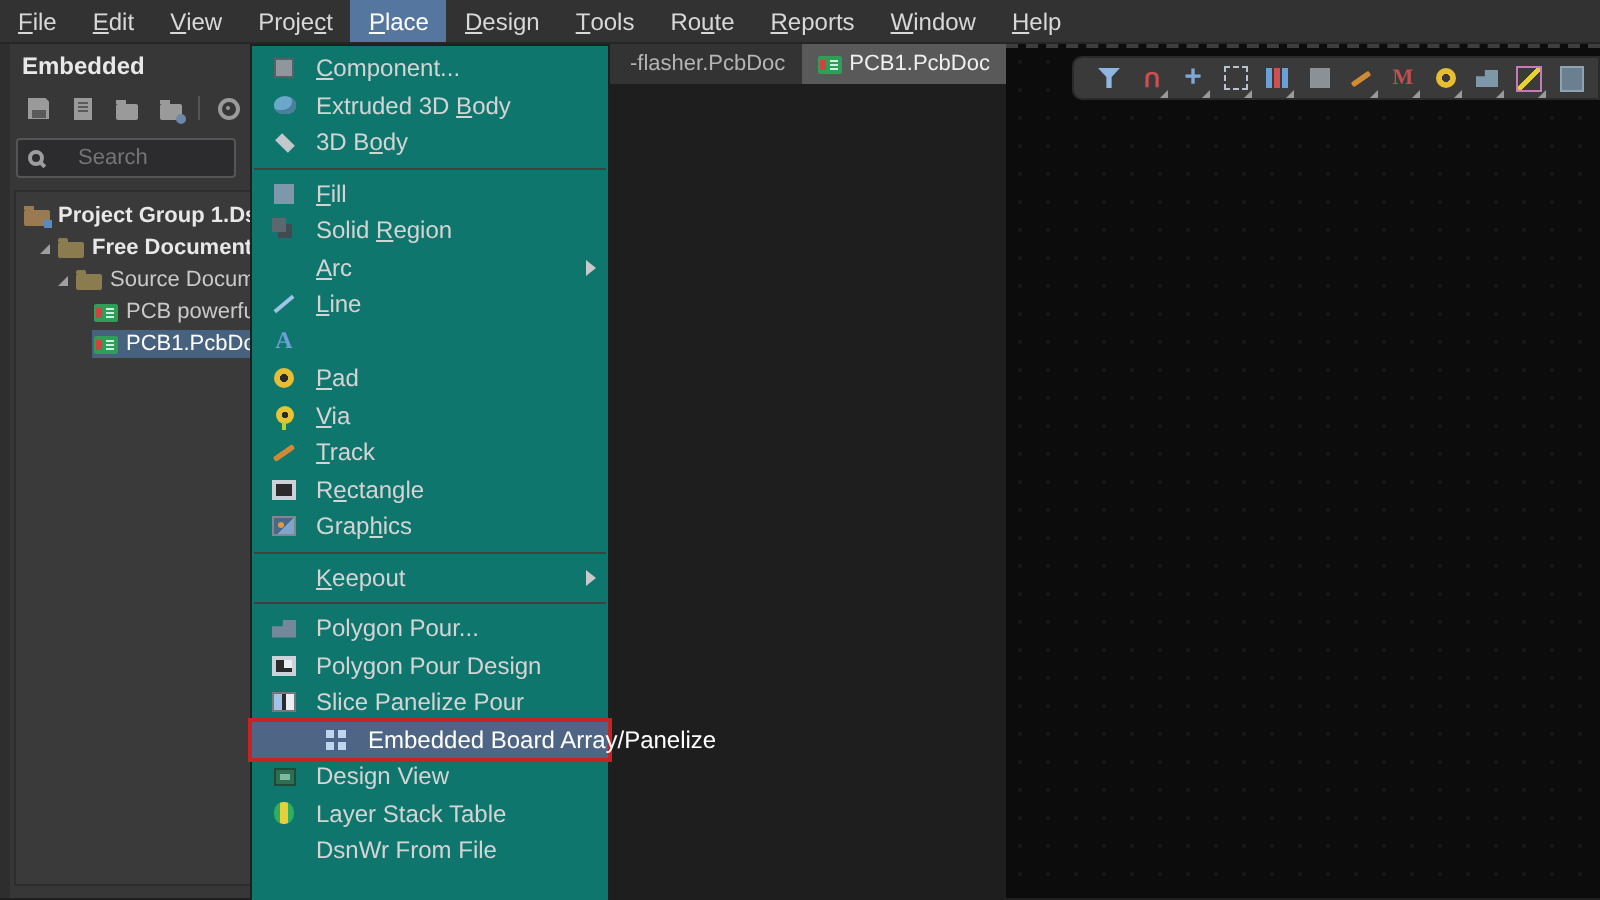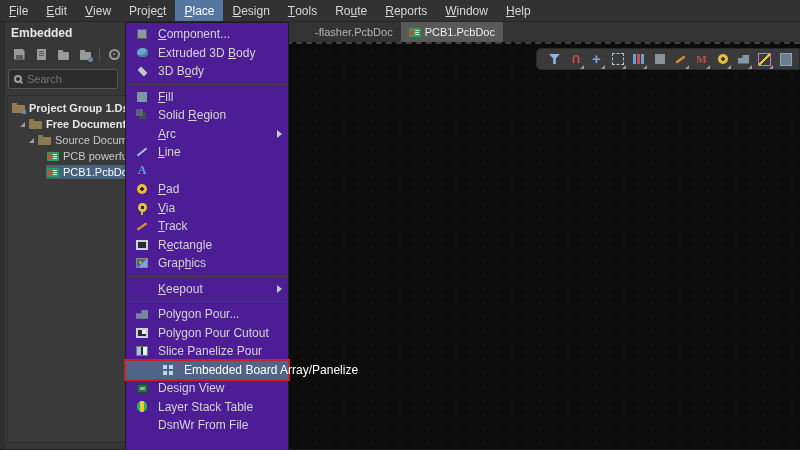--- a/index.html
+++ b/index.html
@@ -13,41 +13,41 @@
   .menubar .mitem.sel { background:#54769f; color:#fff; }
 
   
   .main { display:flex; height:427px; }
   .sidebar { width:127px; background:#373737; border-right:1px solid #2a2a2a; position:relative; }
   .sidebar .edge { position:absolute; left:0; top:0; bottom:0; width:5px; background:#2e2e2e; }
   .panel-title { font-weight:bold; font-size:12px; color:#e8e8e8; padding:4px 0 3px 11px; }
   .panel-tools { display:flex; align-items:center; gap:6px; padding:4px 0 4px 11px; }
   .ptool { width:16px; height:14px; display:flex; align-items:center; justify-content:center; }
   .ptool-sep { width:1px; height:12px; background:#555; }
-  .searchbox { margin:4px 8px 6px 8px; height:20px; background:#2c2c2f; border:1px solid #555; border-radius:2px; display:flex; align-items:center; padding:0 5px; gap:5px; }
+  .searchbox { margin:4px 8px 6px 8px; height:20px; background:#2c2c2f; border:1px solid #555; border-radius:2px; display:flex; align-items:center; padding:0 5px; gap:17px; }
   .searchbox input { background:transparent; border:none; outline:none; color:#bdbdbd; font-size:11px; width:80px; font-family:inherit; }
   .tree-box { margin:2px 0 6px 7px; border:1px solid #2d2d2d; background:#3a3a3a; height:348px; padding-top:4px; overflow:hidden; }
   .trow { display:flex; align-items:center; height:16px; font-size:11px; color:#c9c9c9; white-space:nowrap; }
   .trow.bold { font-weight:bold; color:#e8e8e8; }
   .trow .hl { display:flex; align-items:center; gap:4px; padding:1px 3px 1px 1px; }
   .trow.selected .hl { background:#46627f; color:#fff; }
   .tree-arrow { width:0; height:0; border-left:5px solid transparent; border-bottom:5px solid #9f9f9f; margin-right:3px; flex:none; }
   .arrow-spacer { width:8px; flex:none; }
 
   
-  .editor { flex:1; display:flex; flex-direction:column; min-width:0; }
+  .editor { flex:1; display:flex; flex-direction:row; min-width:0; }
   .tabbar { height:20px; background:#333333; display:flex; align-items:stretch; font-size:11px; color:#b5b5b5; padding-left:180px; }
   .tab { display:flex; align-items:center; gap:4px; padding:0 8px; }
   .tab.active { background:#595959; color:#efefef; }
   .canvas { flex:1; background:#0c0c0c; border-top:2px dashed #3e3e3e; position:relative;
             background-image:radial-gradient(#161616 1px, transparent 1.2px); background-size:14px 14px; }
   .float-toolbar { position:absolute; top:4px; right:0; height:22px; background:#3a3a3a; border:1px solid #2a2a2a; border-radius:5px 0 0 5px; display:flex; align-items:center; padding:0 4px 0 8px; gap:2px; }
 
   
-  .dropdown { position:absolute; left:125px; top:22px; width:164px; bottom:0; background:#4c1d95; border:1px solid #1f1f1f; border-bottom:none; padding-top:2px; z-index:5; }
+  .dropdown { position:absolute; left:125px; top:22px; width:180px; bottom:0; background:#0f766e; border:1px solid #1f1f1f; border-bottom:none; padding-top:2px; z-index:5; }
   .ditem { height:18.5px; display:flex; align-items:center; padding:0 6px 0 8px; font-size:12px; color:#d4d4d4; position:relative; }
   .ditem .icwrap { width:16px; flex:none; display:flex; align-items:center; justify-content:center; margin-right:8px; }
   .ditem .dlabel { flex:1; white-space:nowrap; }
   .ditem .subarrow { width:0; height:0; border-left:5px solid #c9c9c9; border-top:4px solid transparent; border-bottom:4px solid transparent; }
   .ditem.hl { background:#4e6585; color:#fff;padding-left:34px; }
   .ditem.annotated { box-shadow:0 0 0 2px #c62323; z-index:6; }
   .dsep { height:1px; background:#413f3f; margin:3px 1px; }
 
   
   .ic { display:inline-block; position:relative; flex:none; }
@@ -319,21 +319,21 @@
     <div class="ditem">
       <span class="icwrap">
         <span class="ic ic-polygon-pour"></span>
       </span>
       <span class="dlabel">Poly<u>g</u>on Pour...</span>
     </div>
     <div class="ditem">
       <span class="icwrap">
         <span class="ic ic-polygon-pour-cutout"></span>
       </span>
-      <span class="dlabel">Polygon Pour Cutout</span>
+      <span class="dlabel">Polygon Pour Design</span>
     </div>
     <div class="ditem">
       <span class="icwrap">
         <span class="ic ic-slice-polygon-pour"></span>
       </span>
       <span class="dlabel">Slice Panelize Pour</span>
     </div>
     <div class="ditem hl annotated">
       <span class="icwrap">
         <span class="ic ic-panelize"></span>

